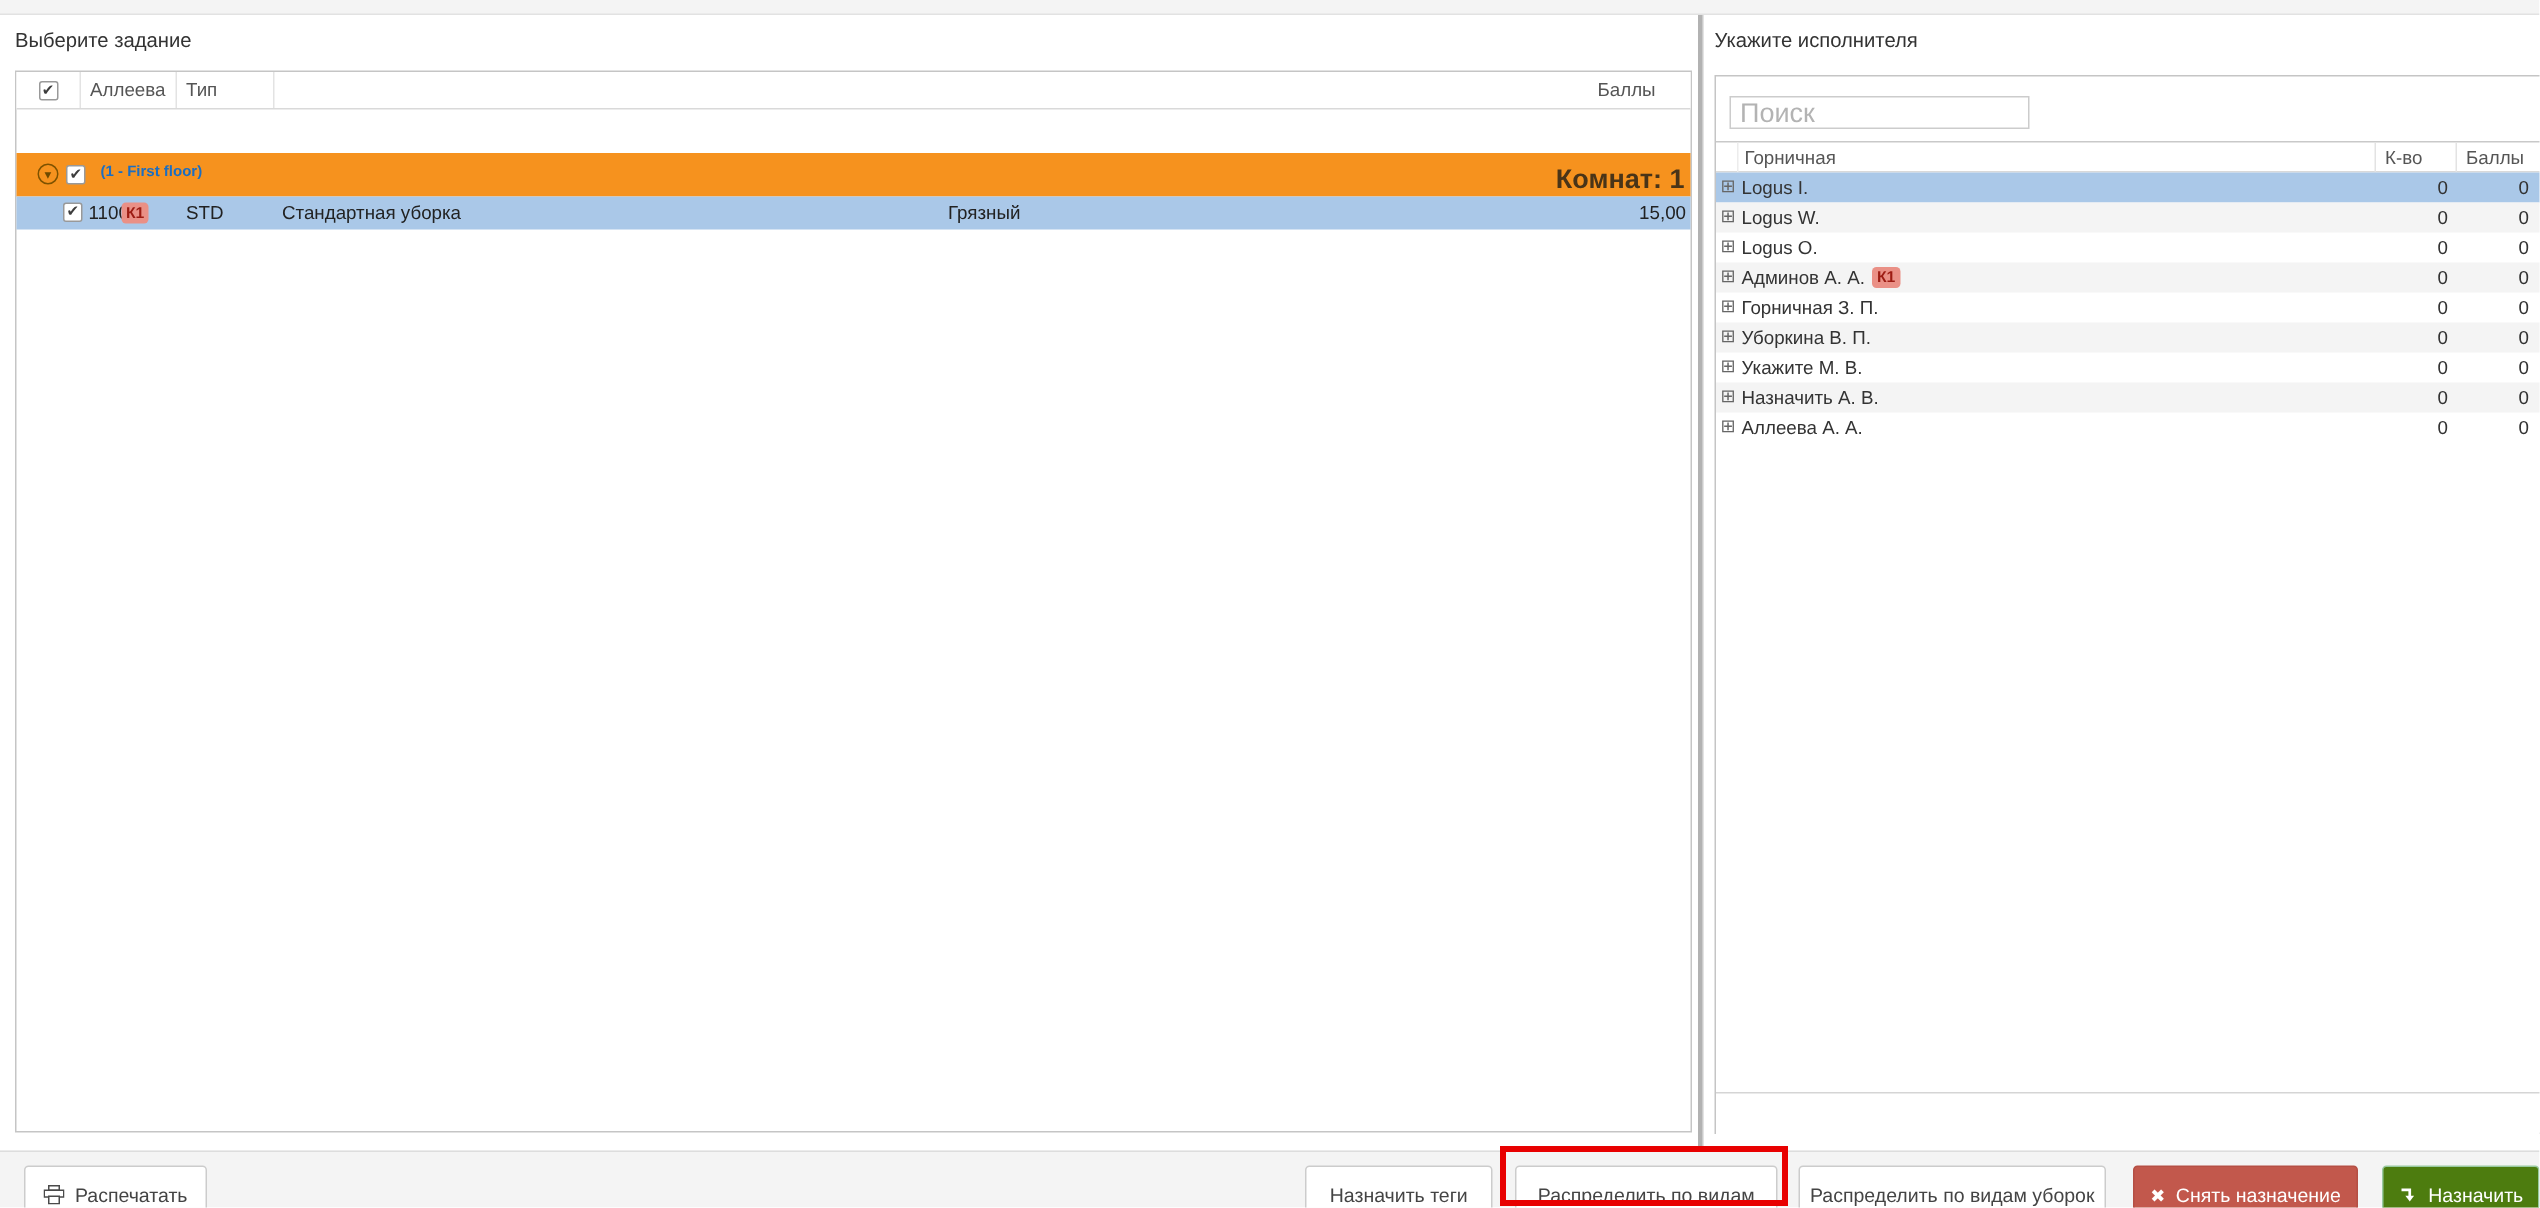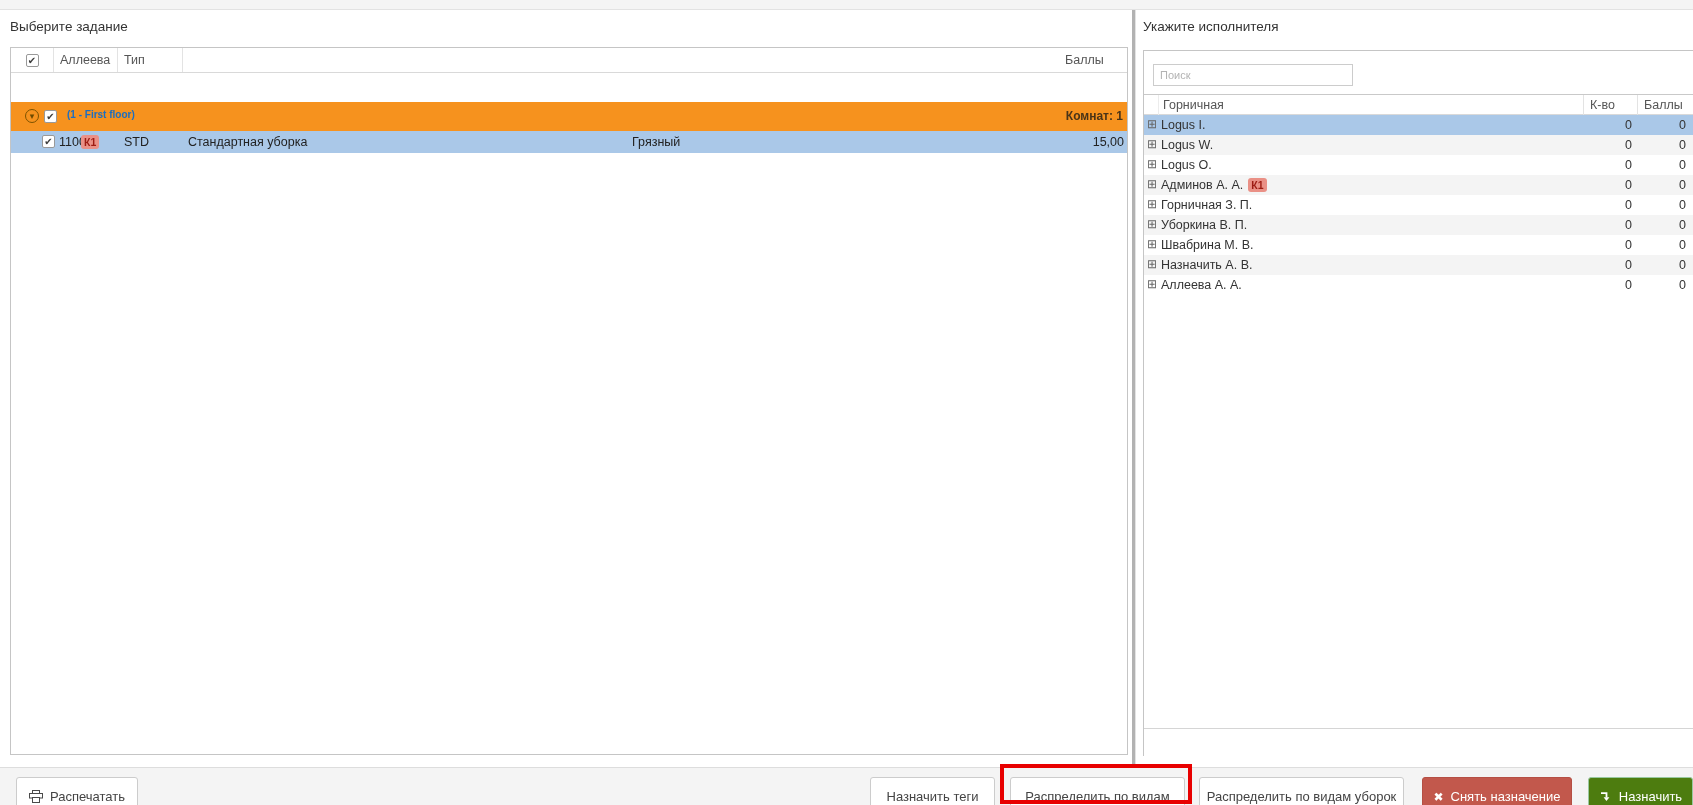--- a/index.html
+++ b/index.html
@@ -22,39 +22,39 @@
   .c3{left:172px;width:445px}
   .c4{left:617px;width:431px}
   .c5{left:1048px;width:68px;border-right:none}
 
   .cb{display:inline-block;width:13px;height:13px;background:#fff;border:1px solid #999;border-radius:2px;font-size:10px;line-height:11px;text-align:center;color:#3d3d3d}
 
   .group-row{position:absolute;left:0;top:54px;width:100%;height:29px;background:#f6921e}
   .gicon{position:absolute;left:14px;top:7px;width:14px;height:14px;border:1px solid #7d5200;border-radius:50%;color:#6e4a00;font-size:9px;line-height:12px;text-align:center}
   .group-row .cb{position:absolute;left:33px;top:8px}
   .gtitle{position:absolute;left:56px;top:7px;color:#1b6ec2;font-weight:bold;font-size:10px;white-space:nowrap}
-  .gcount{position:absolute;right:4px;top:7px;color:#493418;font-weight:bold;font-size:12px;white-space:nowrap}
+  .gcount{position:absolute;right:4px;top:7px;color:#493418;font-weight:bold;font-size:18px;white-space:nowrap}
 
   .room-row{position:absolute;left:0;top:83px;width:100%;height:22px;background:#aac8e8;font-size:12.5px;color:#222}
   .room-row>span{position:absolute;top:4px;white-space:nowrap}
   .room-row .cb{left:31px;top:4px}
   .rm{left:48px}
   .room-row .badge{left:70px;top:4px;position:absolute}
   .typ{left:113px}
   .ct{left:177px}
   .st{left:621px}
   .pts{right:3px}
 
   .badge{display:inline-block;background:#ea9086;color:#9d1c13;font-size:10.5px;font-weight:bold;border-radius:3px;padding:1px 3px;line-height:12px;white-space:nowrap}
 
   .splitter{position:absolute;left:1132px;top:10px;width:4px;height:757px;background:#b2b2b2;border-right:1px solid #e3e3e3}
 
   
   .rpanel{position:absolute;left:1143px;top:50px;width:552px;height:706px;border:1px solid #c5c5c5;background:#fff}
-  .search{position:absolute;left:9px;top:13px;width:200px;height:22px;border:1px solid #ccc;padding:0 6px;font-size:11px;color:#333;font-family:inherit;outline:none;background:#fff}
+  .search{position:absolute;left:9px;top:13px;width:200px;height:22px;border:1px solid #ccc;padding:0 6px;font-size:18px;color:#333;font-family:inherit;outline:none;background:#fff}
   .search::placeholder{color:#b3b3b3}
   .rheader{position:absolute;left:0;top:43px;width:100%;height:21px;border-top:1px solid #c9c9c9;border-bottom:1px solid #d9d9d9;font-size:12.5px;color:#555}
   .rhc{position:absolute;top:0;height:20px;display:flex;align-items:center;white-space:nowrap;overflow:hidden}
   .ric{left:0;width:15px;border-right:1px solid #ececec}
   .rname{left:15px;width:425px;padding-left:4px;border-right:1px solid #e3e3e3}
   .rkvo{left:440px;width:54px;padding-left:6px;border-right:1px solid #e3e3e3}
   .rptsh{left:494px;width:56px;padding-left:6px}
   .rbody{position:absolute;left:0;top:64px;width:100%}
   .mrow{position:relative;height:20px;font-size:12.5px;color:#333}
   .mrow.alt{background:#f4f4f4}
@@ -172,21 +172,21 @@
       <span class="exp">⊞</span>
       <span class="mname">
           <span>Уборкина В. П.</span>
         </span>
       <span class="mkvo">0</span>
       <span class="mpts">0</span>
     </div>
     <div class="mrow">
       <span class="exp">⊞</span>
       <span class="mname">
-          <span>Швабрина М. В.</span>
+          <span>Укажите М. В.</span>
         </span>
       <span class="mkvo">0</span>
       <span class="mpts">0</span>
     </div>
     <div class="mrow alt">
       <span class="exp">⊞</span>
       <span class="mname">
           <span>Назначить А. В.</span>
         </span>
       <span class="mkvo">0</span>

